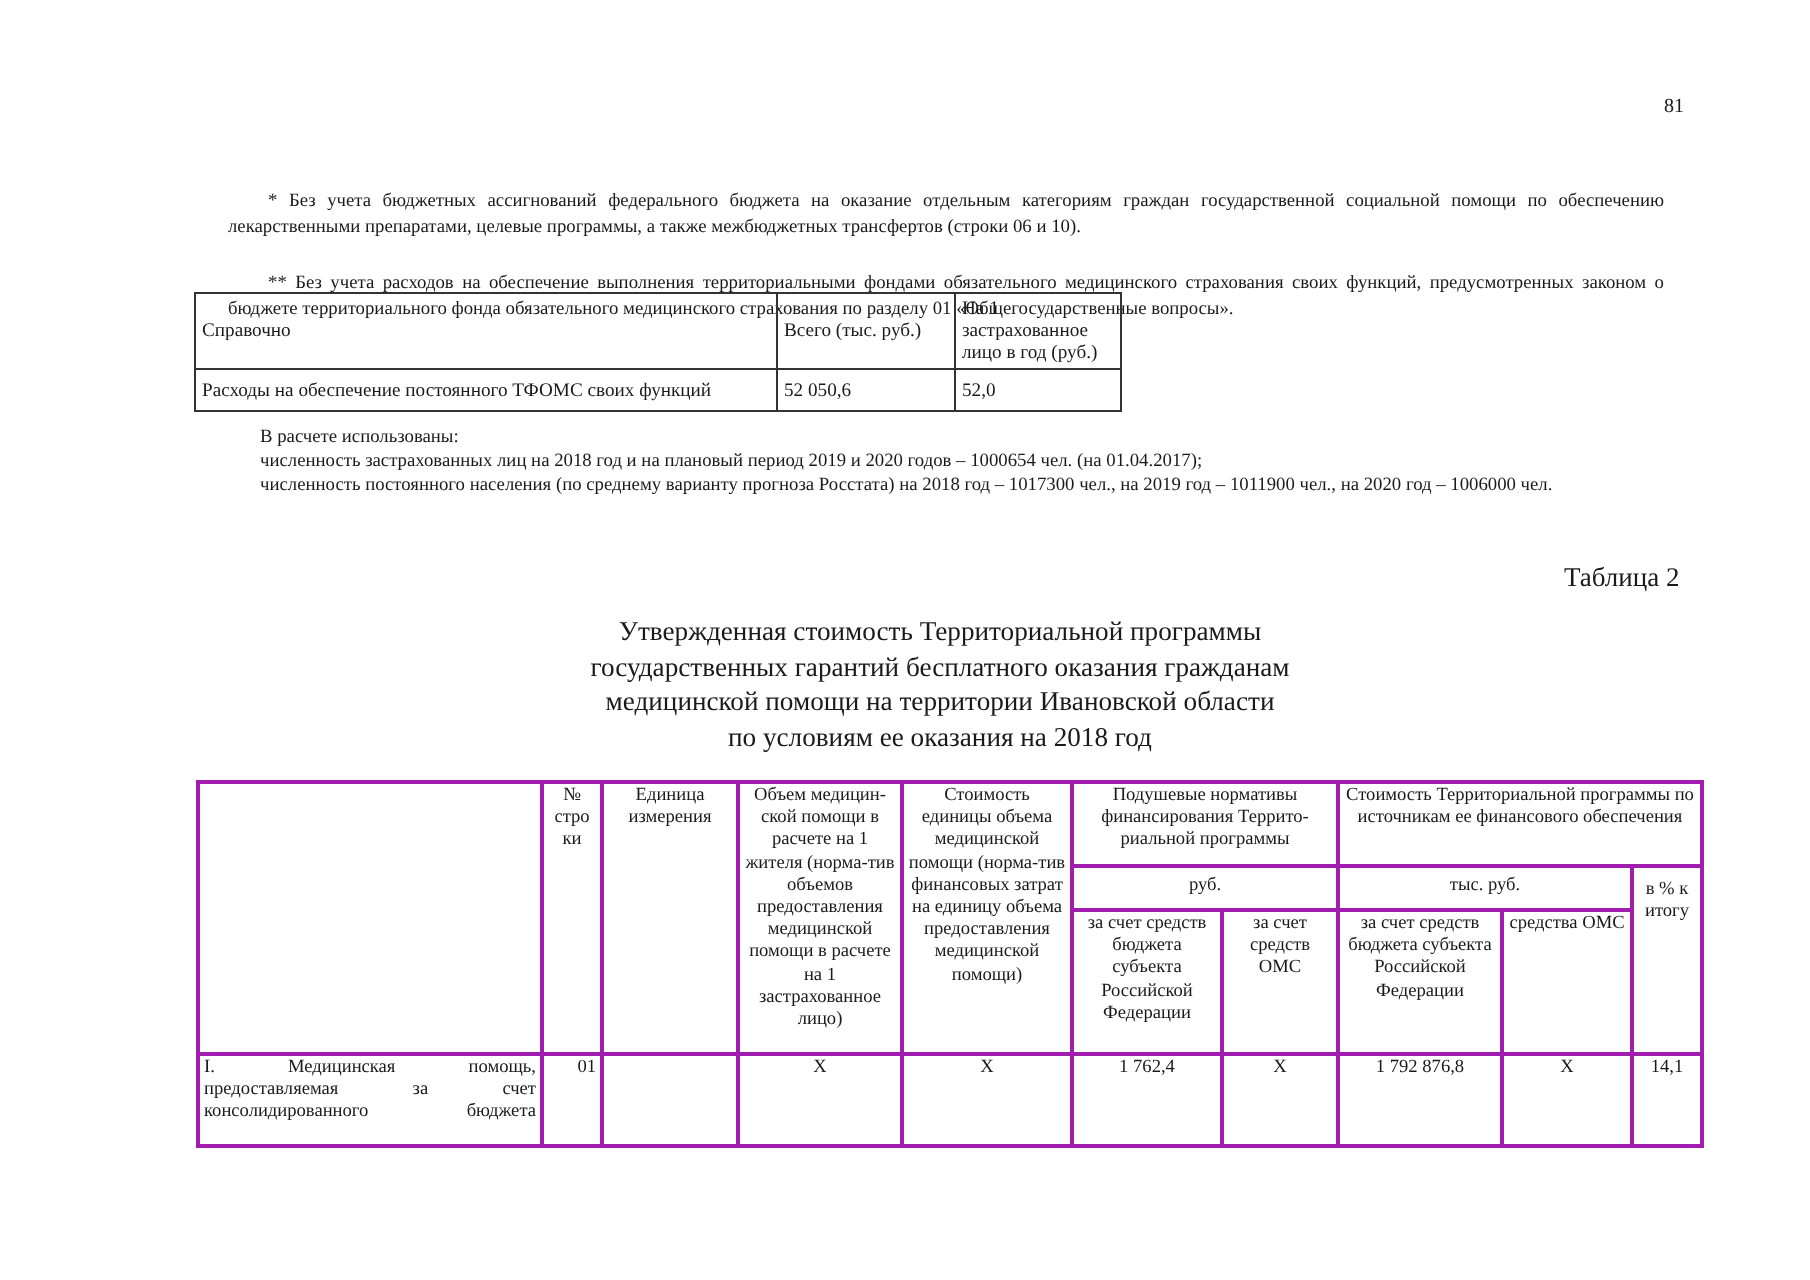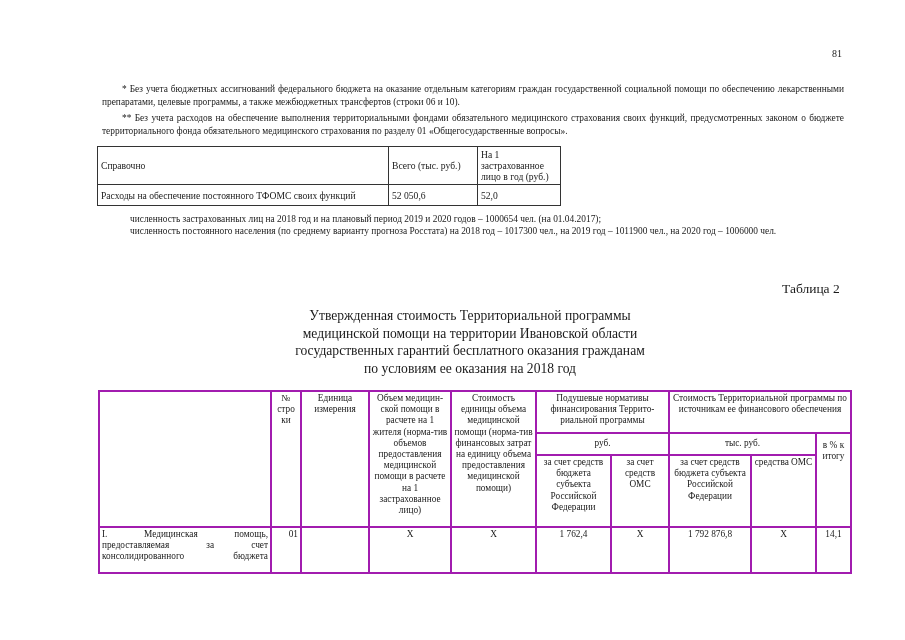--- a/index.html
+++ b/index.html
@@ -3,21 +3,21 @@
 <meta charset="utf-8">
 <style>
   html, body { margin: 0; padding: 0; background: #ffffff; }
   body {
     width: 905px; height: 640px; position: relative; overflow: hidden;
     font-family: "Liberation Serif", "DejaVu Serif", serif;
     color: #1a1a1a;
   }
   .page-number { position: absolute; left: 832px; top: 48px; font-size: 10px; }
   .fn { position: absolute; left: 98px; width: 750px; font-size: 9.4px; line-height: 12.6px; text-align: justify; }
-  .fn p { margin: 4px; }
+  .fn p { margin: 16px; }
   .fn .ind { text-indent: 20px; }
   .ref-table { position: absolute; left: 97px; top: 146px; border-collapse: collapse; font-size: 9.6px; }
   .ref-table td, .ref-table th { border: 1px solid #333; font-weight: normal; padding: 2px 3px; text-align: left; vertical-align: middle; }
   .calc { position: absolute; left: 98px; top: 213px; width: 750px; font-size: 9.4px; line-height: 12px; }
   .calc p { margin: 0; }
   .calc .ind { padding-left: 32px; }
   .table-label { position: absolute; left: 782px; top: 281px; font-size: 13.5px; }
   .main-title { position: absolute; left: 270px; width: 400px; top: 307px; text-align: center; font-size: 13.6px; line-height: 17.5px; }
   .main-table { position: absolute; left: 98px; top: 390px; border-collapse: collapse; font-size: 9.3px; line-height: 11.2px; table-layout: fixed; }
   .main-table td { border: 2px solid #a21caf; padding: 1px 2px; text-align: center; vertical-align: top; }
@@ -43,30 +43,31 @@
   </tr>
   <tr>
     <td style="text-align:left;height:16px">Расходы на обеспечение постоянного ТФОМС своих функций</td>
     <td>52 050,6</td>
     <td>52,0</td>
   </tr>
 </tbody>
   </table>
 
 <div class="calc">
+  <p class="ind">В расчете использованы:</p>
   <p class="ind">численность застрахованных лиц на 2018 год и на плановый период 2019 и 2020 годов – 1000654 чел. (на 01.04.2017);</p>
   <p style="text-indent:32px">численность постоянного населения (по среднему варианту прогноза Росстата) на 2018 год – 1017300 чел., на 2019 год – 1011900 чел., на 2020 год – 1006000 чел.</p>
 </div>
 
 <div class="table-label">Таблица 2</div>
 
 <div class="main-title">
   <div>Утвержденная стоимость Территориальной программы</div>
+  <div>государственных гарантий бесплатного оказания гражданам</div>
   <div>медицинской помощи на территории Ивановской области</div>
-  <div>государственных гарантий бесплатного оказания гражданам</div>
   <div>по условиям ее оказания на 2018 год</div>
 </div>
 
 <table class="main-table">
   <colgroup>
     <col style="width:172px">
       <col style="width:30px">
       <col style="width:68px">
       <col style="width:82px">
     <col style="width:85px">

